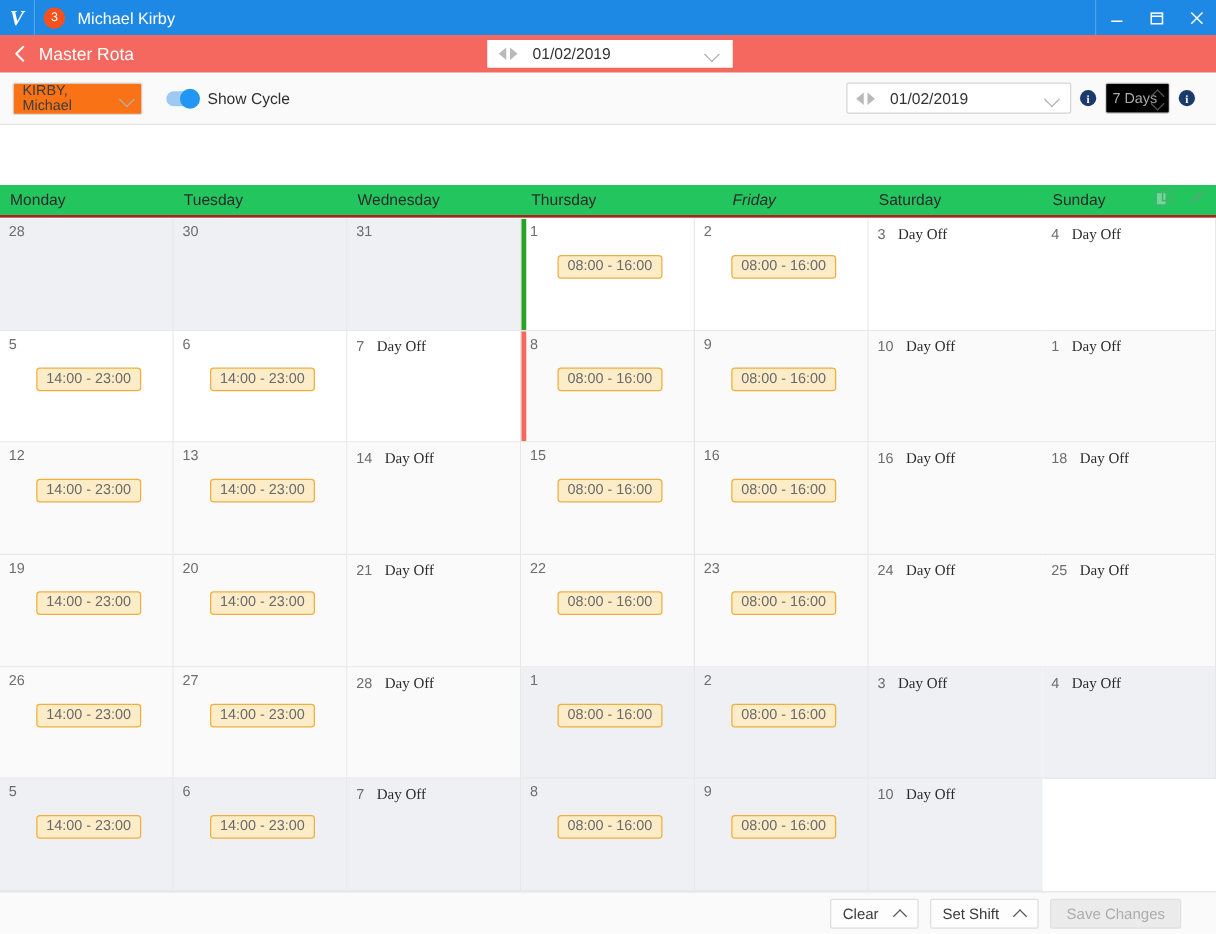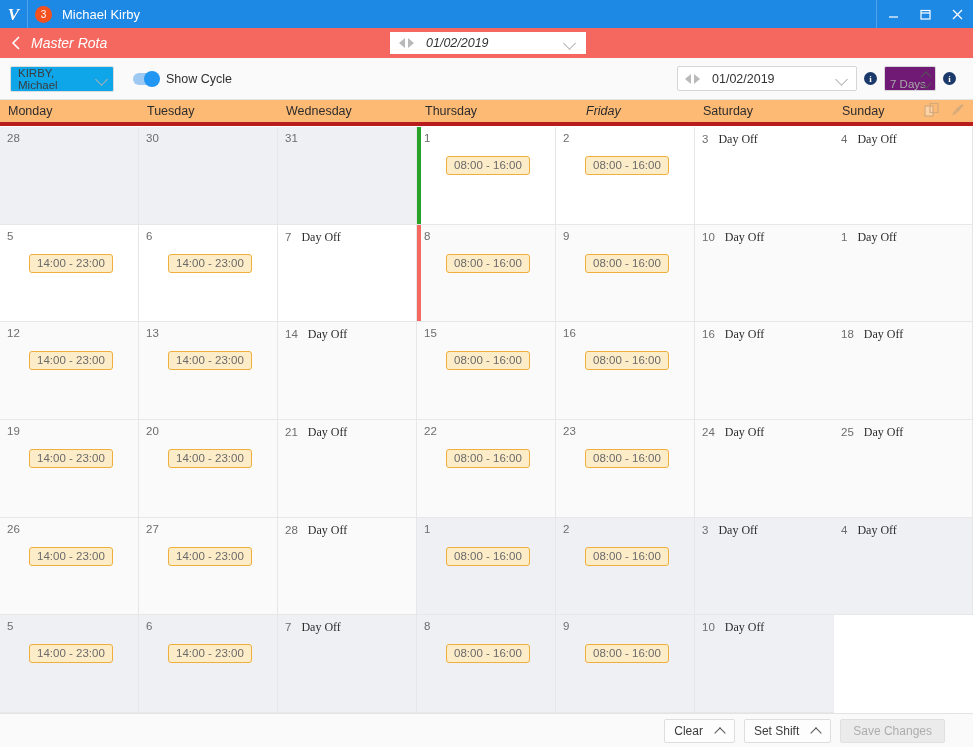--- a/index.html
+++ b/index.html
@@ -78,21 +78,20 @@
   .win-btn svg { display: block; }
 
   
   .subheader {
     height: 30px;
     background: #f4685f;
     display: flex;
     align-items: center;
     flex: 0 0 30px;
     position: relative;
-    font-style: italic;
   }
   .back-chevron {
     margin-left: 9px;
     width: 14px; height: 14px;
     display: flex; align-items: center; justify-content: center;
     color: #ffffff;
   }
   .page-title {
     margin-left: 8px;
     font-size: 14px;
@@ -146,21 +145,21 @@
     height: 42px;
     flex: 0 0 42px;
     background: #fafafa;
     display: flex;
     align-items: center;
     padding: 0 10px;
     border-bottom: 1px solid #e3e3e3;
   }
   .staff-select {
     width: 104px; height: 26px;
-    background: #0ea5e9;
+    background: #f97316;
     border: 1px solid #dcdcdc;
     border-radius: 2px;
     display: flex;
     align-items: center;
     padding: 0 4px 0 7px;
     font-size: 11.5px;
     color: #3c3c3c;
   }
   .staff-select .label { flex: 1; }
   .staff-select .chev-down { margin-right: 0; }
@@ -209,25 +208,25 @@
     background: #1b3a6b;
     color: #ffffff;
     font-size: 9px;
     font-weight: bold;
     display: flex; align-items: center; justify-content: center;
     margin: 0 7px;
     font-family: "Liberation Serif", serif;
   }
   .days-field {
     width: 52px; height: 25px;
-    background: #701a75;
+    background: #000000;
     border: 1px solid #d6d6d6;
     border-radius: 2px;
     display: flex;
-    align-items: flex-end;
+    align-items: center;
     padding-left: 5px;
     font-size: 11.5px;
     color: #aaaaaa;
     position: relative;
   }
   .spinner {
     position: absolute;
     right: 3px; top: 2px;
     width: 12px; height: 20px;
     display: flex; flex-direction: column;
@@ -246,23 +245,24 @@
   }
   .spin-up::before { transform: rotate(45deg); }
   .spin-dn::before { transform: rotate(-135deg); top: -1px; }
 
   
   .dayheaders {
     height: 26px;
     flex: 0 0 26px;
     display: flex;
     align-items: center;
-    background: #fdba74;
-    border-bottom: 4px solid #b91c1c;
-    position: relative;
+    background: #22c55e;
+    border-bottom: 2px solid #b91c1c;
+    position: relative;
+    margin-top: 48px;
   }
   .dayheader {
     font-size: 12.5px;
     color: #2c2c2c;
     padding-left: 8px;
   }
   .header-icons {
     position: absolute;
     right: 8px; top: 2px;
     display: flex; align-items: center; gap: 8px;

